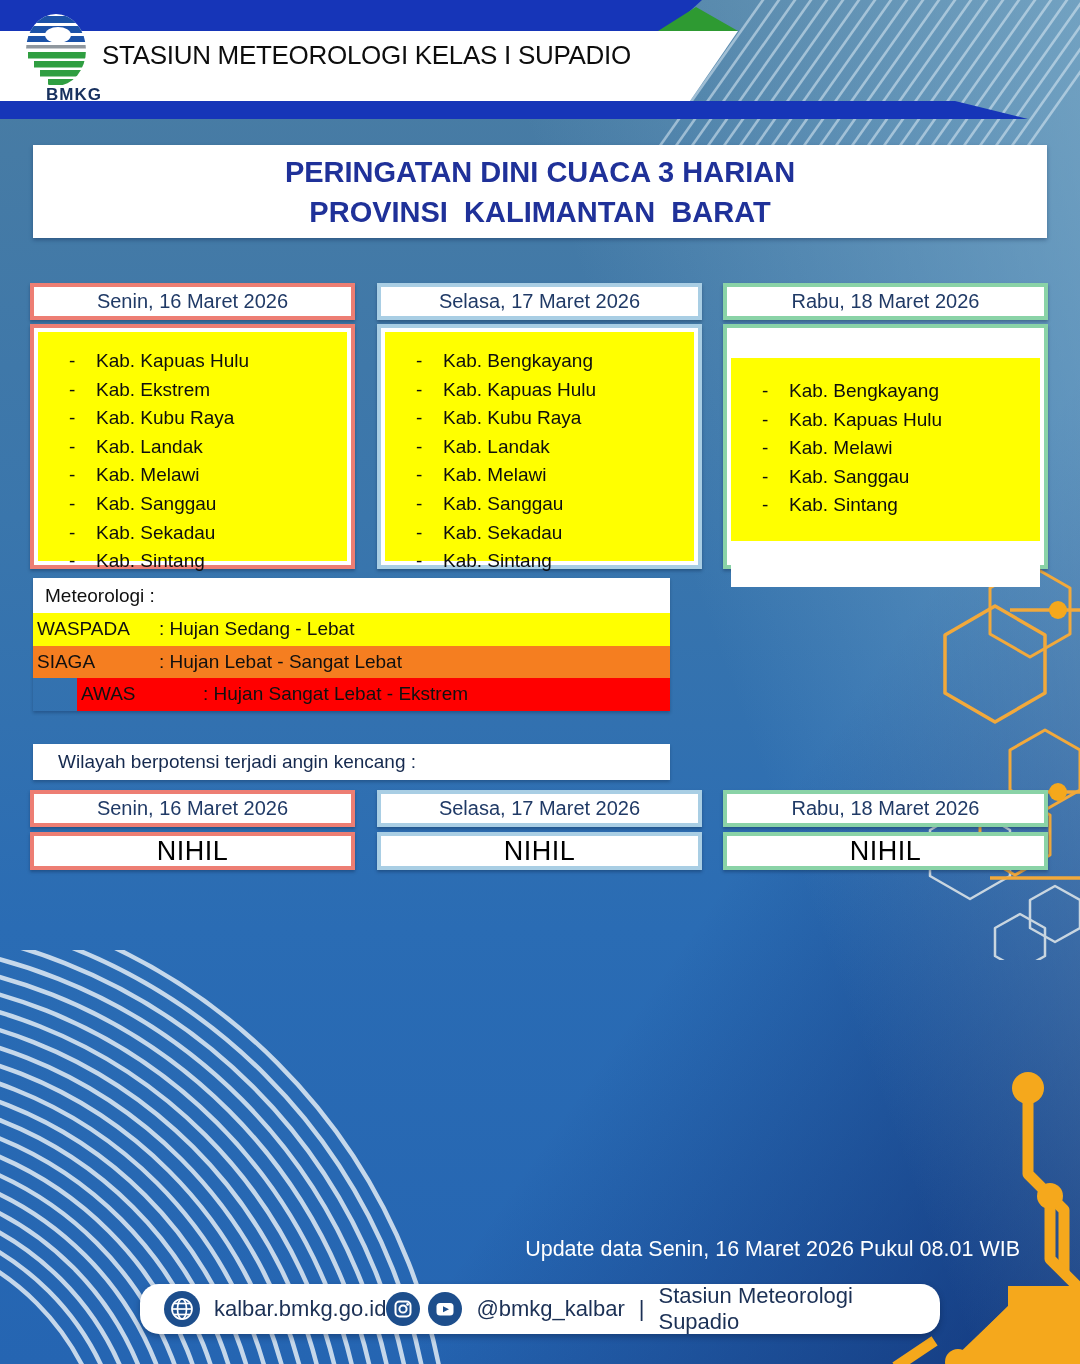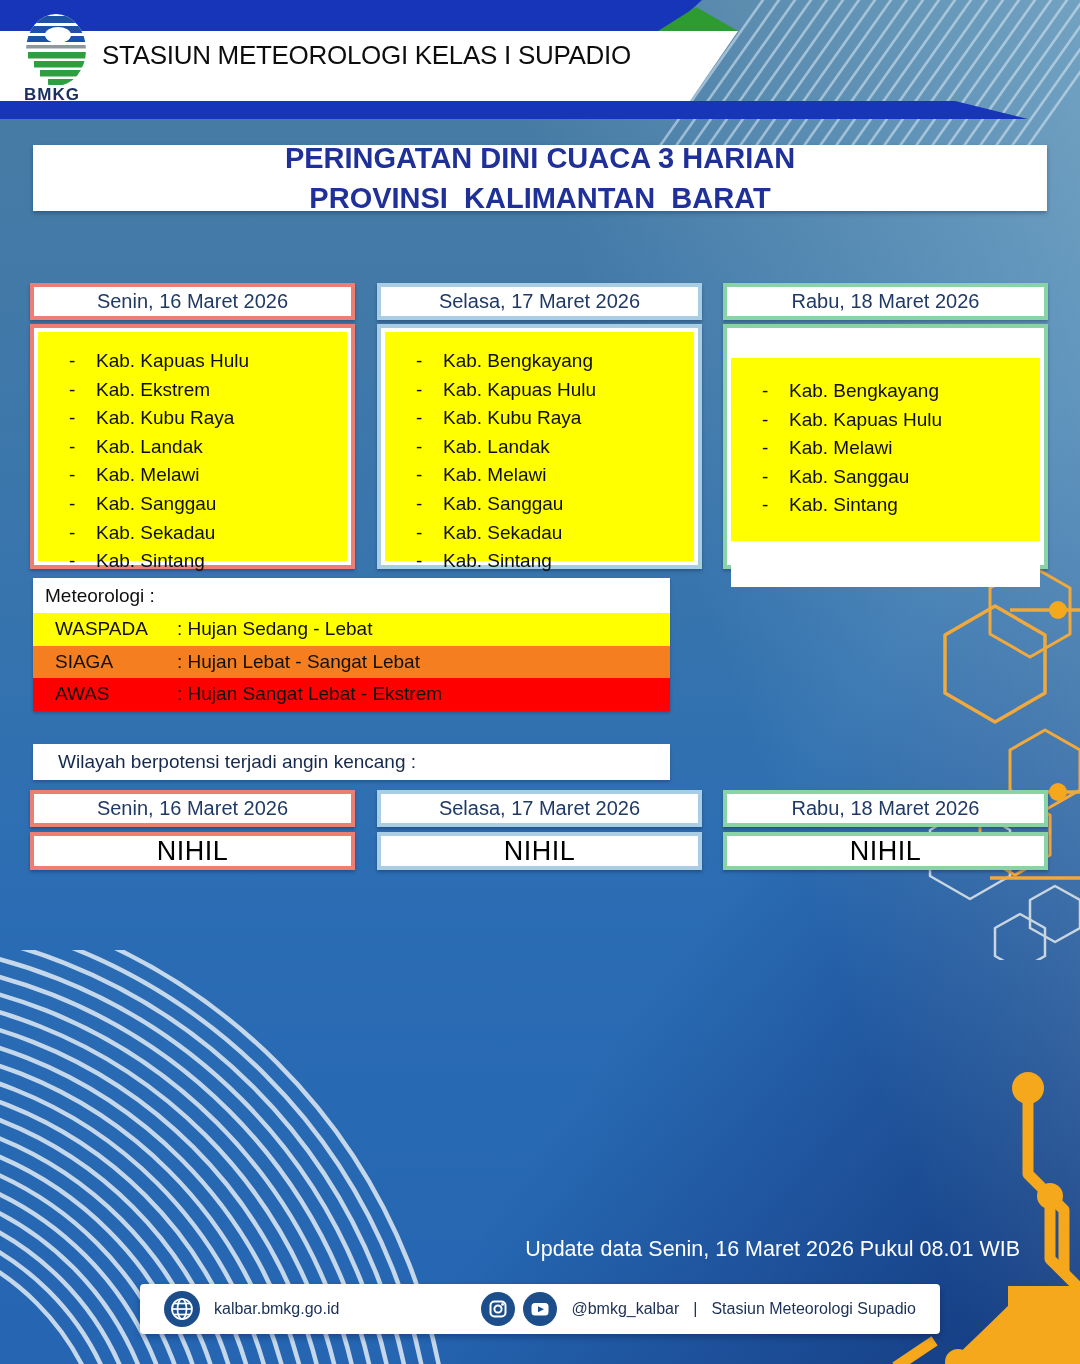--- a/index.html
+++ b/index.html
@@ -9,26 +9,26 @@
     background:
       linear-gradient(250deg, rgba(140,186,214,.60) 0%, rgba(140,186,214,0) 38%),
       linear-gradient(305deg, rgba(8,28,92,.62) 0%, rgba(8,28,92,0) 34%),
       linear-gradient(180deg,#4b7da2 0%,#3a76ac 38%,#2a6cb4 68%,#2565b2 100%);
   }
   svg{display:block}
   .deco{position:absolute;z-index:0;pointer-events:none}
 
   
   .header{position:absolute;left:0;top:0;width:1080px;height:122px;z-index:3}
-  .bmkg-logo{position:absolute;left:24px;top:13px;width:78px;height:96px;text-align:left}
+  .bmkg-logo{position:absolute;left:24px;top:13px;width:78px;height:96px;text-align:right}
   .bmkg-label{font-size:17px;font-weight:bold;color:#17305e;letter-spacing:1px;margin-top:-2px}
   .station-name{position:absolute;left:102px;top:40px;width:600px;font-size:26px;font-weight:normal;color:#0d0d0d;letter-spacing:-.3px;white-space:nowrap}
 
   
-  .title-box{position:absolute;left:33px;top:145px;width:1014px;height:66px;background:#fff;z-index:2;
+  .title-box{position:absolute;left:33px;top:145px;width:1014px;height:93px;background:#fff;z-index:2;
     display:flex;flex-direction:column;justify-content:center;align-items:center;
     box-shadow:0 2px 4px rgba(10,30,70,.35)}
   .title-line{font-size:29px;font-weight:bold;color:#1f3199;line-height:40px;white-space:pre-wrap}
 
   
   .day-col{position:absolute;top:283px;width:325px;z-index:2}
   .pos-1{left:30px}.pos-2{left:377px}.pos-3{left:723px}
   .date-box{height:37px;background:#fff;border:4px solid #ccc;box-sizing:border-box;
     display:flex;align-items:center;justify-content:center;font-size:20px;color:#203a66;
     box-shadow:0 2px 3px rgba(10,30,60,.35)}
@@ -39,37 +39,37 @@
   .list-inner.partial{background:#fff}
   .yellow-block{background:#FFFF00;margin-top:26px;padding:7px 0 9px 0}
   ul.region-list{list-style:none;margin:12px;padding:0 0 0 16px}
   ul.region-list li{font-size:19px;line-height:28.6px;color:#0e0e0e}
   ul.region-list li::before{content:"-";display:inline-block;width:27px;padding-left:3px}
 
   
   .legend{position:absolute;left:33px;top:578px;width:637px;z-index:2;box-shadow:0 2px 3px rgba(10,30,60,.3)}
   .legend-heading{background:#fff;height:35px;line-height:35px;padding-left:12px;font-size:19px;color:#101010}
   .legend-row{height:32.5px;display:flex;align-items:center;font-size:19px;color:#101010}
-  .legend-label{width:122px;padding-left:22px;flex:none}
+  .legend-label{width:122px;padding-left:4px;flex:none}
   .legend-desc{flex:1}
 
   
   .wind-heading{position:absolute;left:33px;top:744px;width:637px;height:36px;background:#fff;z-index:2;
     line-height:36px;padding-left:25px;box-sizing:border-box;font-size:19px;color:#15294e;
     box-shadow:0 2px 3px rgba(10,30,60,.3)}
   .wind-col{position:absolute;top:790px;width:325px;z-index:2}
   .nihil-box{margin-top:5px;height:38px;background:#fff;border:4px solid #ccc;box-sizing:border-box;
     display:flex;align-items:center;justify-content:center;font-size:27px;color:#000;letter-spacing:.5px;
     box-shadow:0 2px 3px rgba(10,30,60,.35)}
 
   
   .update-info{position:absolute;right:60px;top:1237px;font-size:21.5px;color:#fff;z-index:2}
-  .footer-pill{position:absolute;left:140px;top:1284px;width:800px;height:50px;background:#fff;border-radius:4px;
+  .footer-pill{position:absolute;left:140px;top:1284px;width:800px;height:50px;background:#fff;border-radius:19px;
     z-index:3;display:flex;align-items:center;padding:0 24px;box-sizing:border-box;
-    box-shadow:0 3px 6px rgba(5,20,50,.35);font-size:16px;color:#1b3055}
+    box-shadow:0 3px 6px rgba(5,20,50,.35);font-size:22px;color:#1b3055}
   .footer-pill .spacer{flex:1}
   .icon-gap{margin-left:8px}
   .footer-text{margin-left:14px;white-space:nowrap}
   .sep{margin:0 14px;color:#1b3055}
 </style>
 </head>
 <body>
 
 <div class="canvas">
 
@@ -251,21 +251,21 @@
   <div class="legend">
     <div class="legend-heading">Meteorologi :</div>
     <div class="legend-row" style="background-color: rgb(255, 255, 0);">
       <span class="legend-label">WASPADA</span>
       <span class="legend-desc">: Hujan Sedang - Lebat</span>
     </div>
     <div class="legend-row" style="background-color: rgb(245, 126, 32);">
       <span class="legend-label">SIAGA</span>
       <span class="legend-desc">: Hujan Lebat - Sangat Lebat</span>
     </div>
-    <div class="legend-row" style="background-color: rgb(255, 0, 0);">
+    <div class="legend-row" style="background-color: rgb(255, 0, 0); margin-left: 44px;">
       <span class="legend-label">AWAS</span>
       <span class="legend-desc">: Hujan Sangat Lebat - Ekstrem</span>
     </div>
   </div>
 
   <div class="wind-heading">Wilayah berpotensi terjadi angin kencang :</div>
 
   <section class="wind-col pos-1">
     <div class="date-box" style="border-color: rgb(237, 126, 115);">Senin, 16 Maret 2026</div>
     <div class="nihil-box" style="border-color: rgb(237, 126, 115);">NIHIL</div>

